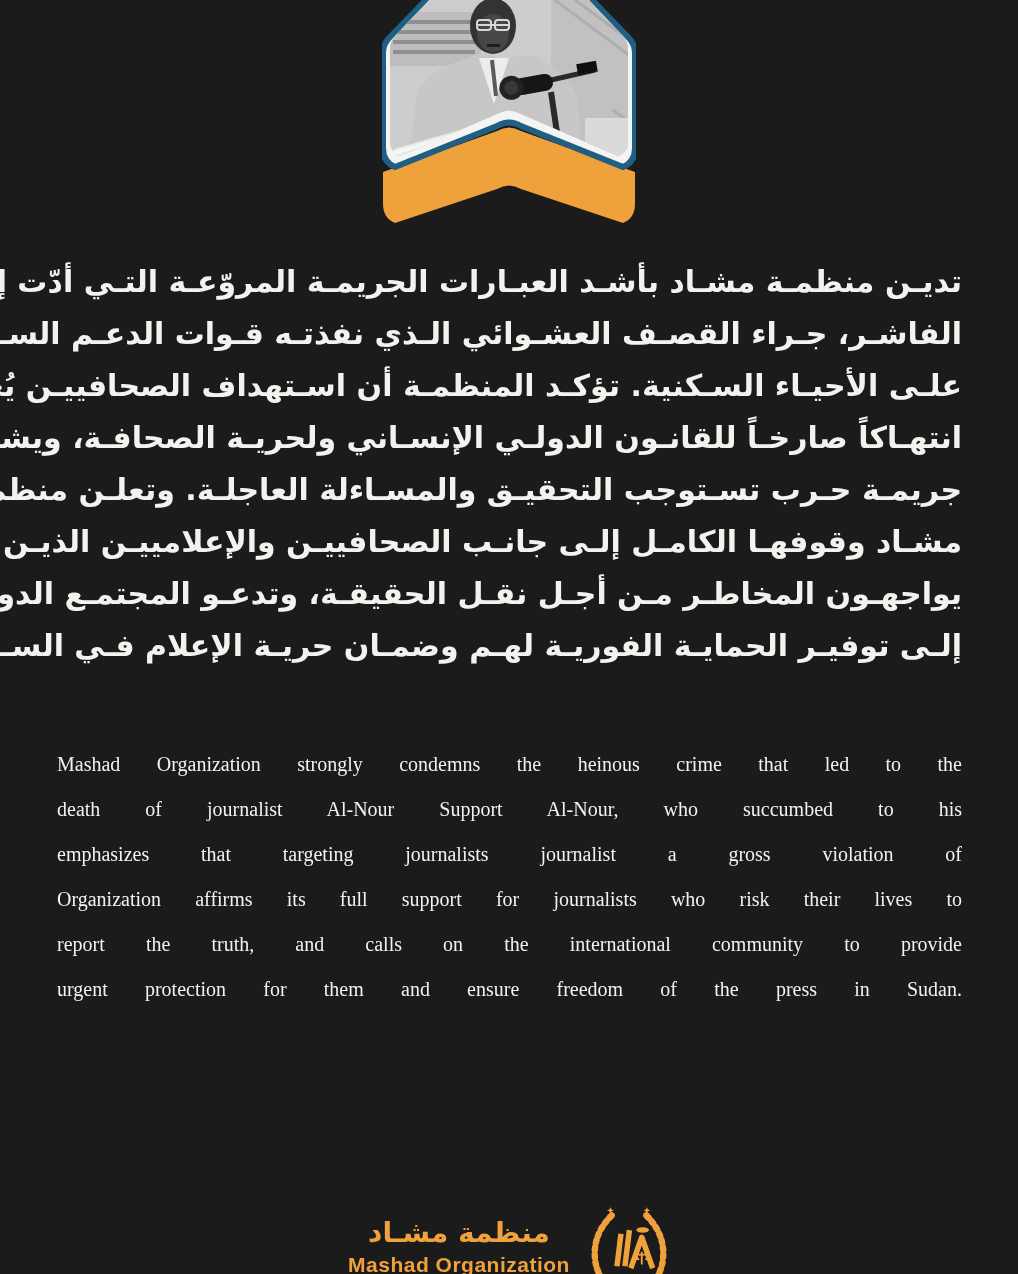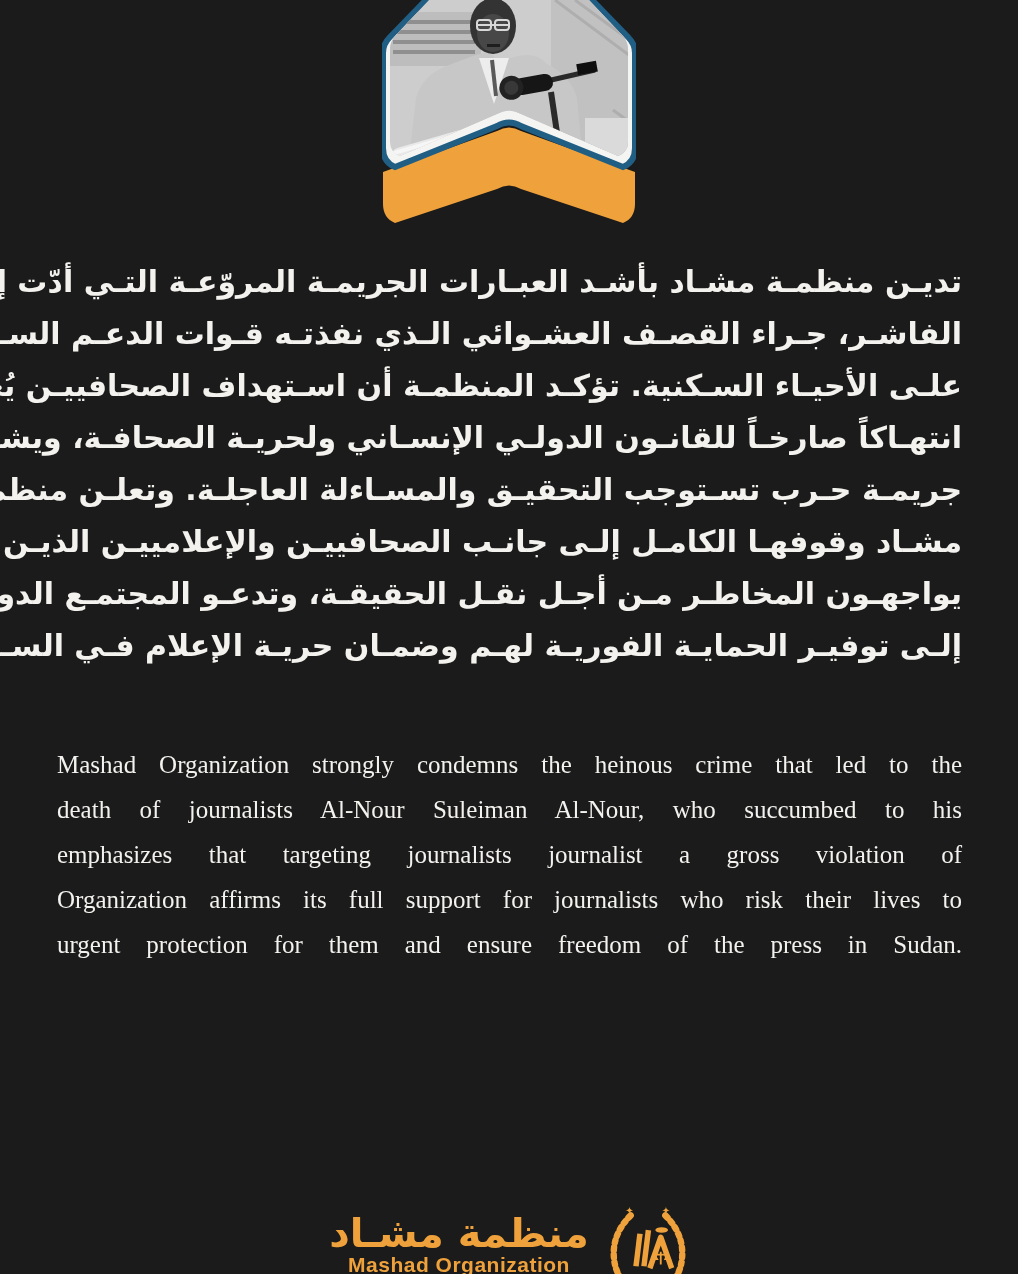--- a/index.html
+++ b/index.html
@@ -36,36 +36,36 @@
     white-space:nowrap;
     letter-spacing:0;
   }
   
   .english-block{
     position:absolute;top:742px;left:57px;right:56px;
     color:var(--text);
   }
   .english-line{
     font-family:"Liberation Serif","DejaVu Serif",serif;
-    font-size:25px;
+    font-size:20px;
     line-height:45px;
     height:45px;
     text-align:justify;
     text-align-last:justify;
   }
   
   .footer{
     position:absolute;top:1204px;left:0;right:0;
     display:flex;justify-content:center;align-items:flex-start;gap:18px;
   }
   .org-names{display:flex;flex-direction:column;align-items:center;margin-top:10px;}
   .org-name-ar{
     direction:rtl;
     font-family:"DejaVu Sans",sans-serif;
-    font-weight:700;font-size:40px;line-height:38px;
+    font-weight:700;font-size:28px;line-height:38px;
     color:var(--accent);
   }
   .org-name-en{
     font-family:"Liberation Sans",sans-serif;
     font-weight:700;font-size:21px;line-height:26px;
     color:var(--accent);letter-spacing:.5px;
   }
 </style>
 </head>
 <body>
@@ -127,23 +127,24 @@
     <div class="arabic-line">علـى الأحيـاء السـكنية. تؤكـد المنظمـة أن اسـتهداف الصحافييـن يُعـد</div>
     <div class="arabic-line">انتهـاكاً صارخـاً للقانـون الدولـي الإنسـاني ولحريـة الصحافـة، ويشـكل</div>
     <div class="arabic-line">جريمـة حـرب تسـتوجب التحقيـق والمسـاءلة العاجلـة. وتعلـن منظمـة</div>
     <div class="arabic-line">مشـاد وقوفهـا الكامـل إلـى جانـب الصحافييـن والإعلامييـن الذيـن</div>
     <div class="arabic-line">يواجهـون المخاطـر مـن أجـل نقـل الحقيقـة، وتدعـو المجتمـع الدولـي</div>
     <div class="arabic-line">إلـى توفيـر الحمايـة الفوريـة لهـم وضمـان حريـة الإعلام فـي السـودان.</div>
   </div>
 
   <div class="english-block">
     <div class="english-line">Mashad Organization strongly condemns the heinous crime that led to the</div>
-    <div class="english-line">death of journalists Al-Nour Suleiman Al-Nour, who succumbed to his</div>
+    <div class="english-line">death of journalist Al-Nour Support Al-Nour, who succumbed to his</div>
     <div class="english-line">emphasizes that targeting journalists journalist a gross violation of</div>
     <div class="english-line">Organization affirms its full support for journalists who risk their lives to</div>
+    <div class="english-line">report the truth, and calls on the international community to provide</div>
     <div class="english-line">urgent protection for them and ensure freedom of the press in Sudan.</div>
   </div>
 
   <div class="footer">
     <div class="org-names">
       <div class="org-name-ar">منظمة مشـاد</div>
       <div class="org-name-en">Mashad Organization</div>
     </div>
     <svg width="82" height="92" viewBox="0 0 90 100" xmlns="http://www.w3.org/2000/svg">
 

